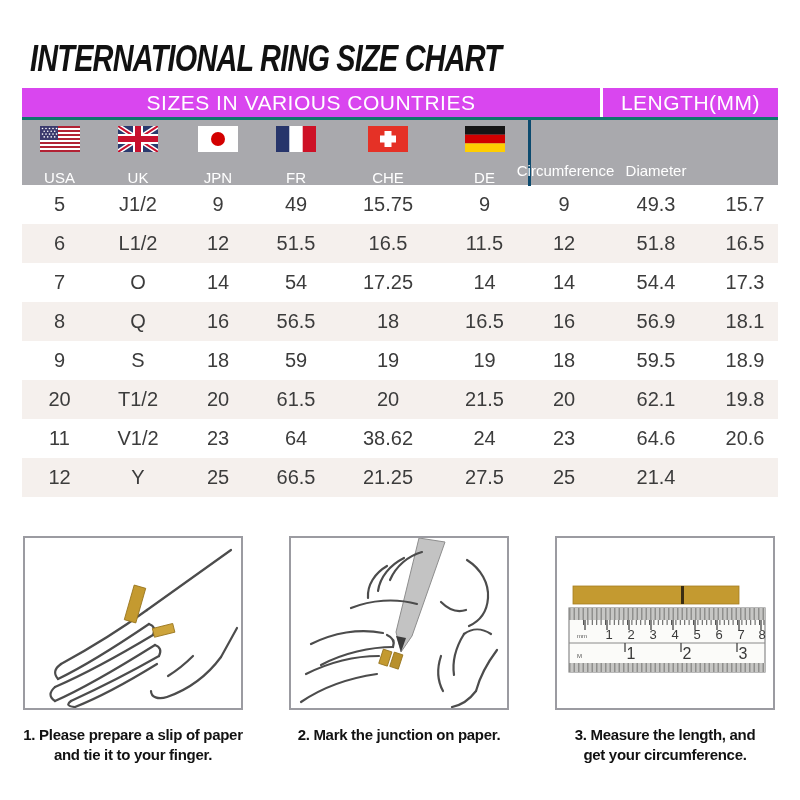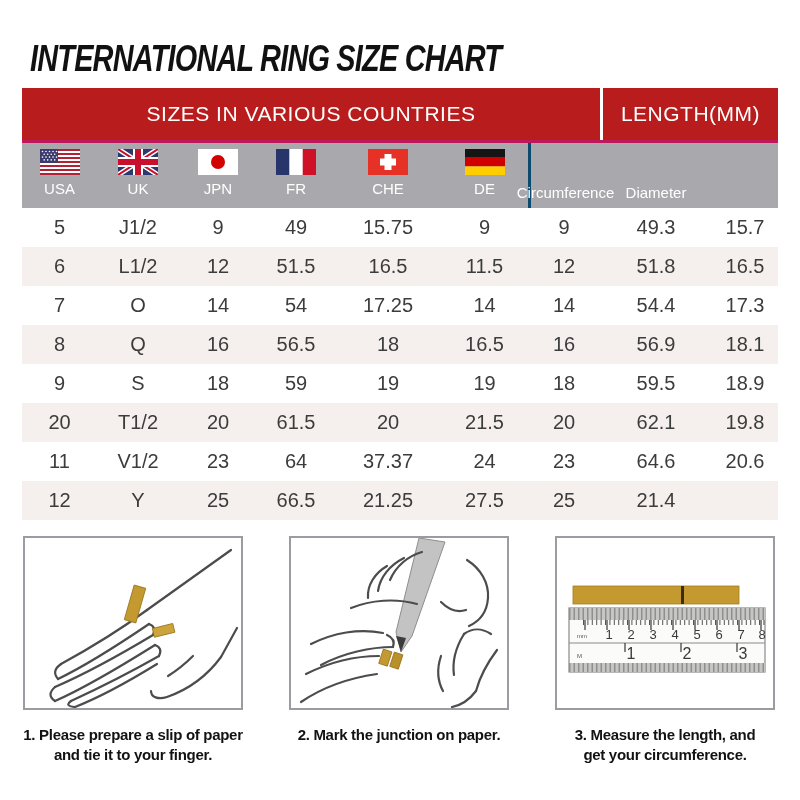--- a/index.html
+++ b/index.html
@@ -5,30 +5,30 @@
   html,body{margin:0;padding:0;background:#fff;}
   .page{position:relative;width:800px;height:800px;background:#fff;overflow:hidden;
         font-family:"Liberation Sans",sans-serif;color:#3c3c3c;}
   
   .title{position:absolute;left:30px;top:38px;margin:0;font-size:37px;font-weight:bold;
          font-style:italic;color:#111;letter-spacing:-1px;white-space:nowrap;
          transform:scaleX(0.78);transform-origin:left center;}
   
   .table{position:absolute;left:22px;top:88px;width:756px;}
   .grid9{display:grid;grid-template-columns:75px 82px 78px 78px 106px 87px 72px 112px 66px;}
-  .group-row{display:grid;grid-template-columns:578px 178px;height:55px;
-             background:#b91c1c;border-bottom:3px solid #be185d;box-sizing:border-box;}
+  .group-row{display:grid;grid-template-columns:578px 178px;height:32px;
+             background:#d946ef;border-bottom:3px solid #0f766e;box-sizing:border-box;}
   .group-cell{display:flex;align-items:center;justify-content:center;color:#fff;
               font-size:21px;letter-spacing:0.5px;}
   .group-cell.right{border-left:3px solid #fff;box-sizing:border-box;}
   .flag-row{background:#a9a9ad;height:65px;}
   .flag-cell{display:flex;flex-direction:column;align-items:center;justify-content:flex-start;
              padding-top:6px;box-sizing:border-box;}
   .flag-cell svg{display:block;width:40px;height:26px;}
-  .flag-label{color:#fff;font-size:15px;margin-top:5px;}
+  .flag-label{color:#fff;font-size:15px;margin-top:17px;}
   .len-cell{display:flex;align-items:flex-end;justify-content:center;color:#fff;
             font-size:15px;padding-bottom:7px;box-sizing:border-box;}
   .len-cell.first{border-left:3px solid #0c4a6e;}
   .tbody .tr{height:39px;align-items:center;text-align:center;font-size:20px;}
   .tbody .tr:nth-child(even){background:#f5f0ed;}
   .td{overflow:hidden;}
   
   .figures{position:absolute;left:0;top:536px;width:800px;}
   .figrow{display:flex;padding-left:23px;gap:46px;}
   figure{margin:0;width:220px;}
@@ -204,21 +204,21 @@
         <div class="td">21.5</div>
         <div class="td">20</div>
         <div class="td">62.1</div>
         <div class="td">19.8</div>
       </div>
       <div class="tr grid9">
         <div class="td">11</div>
         <div class="td">V1/2</div>
         <div class="td">23</div>
         <div class="td">64</div>
-        <div class="td">37.37</div>
+        <div class="td">38.62</div>
         <div class="td">24</div>
         <div class="td">23</div>
         <div class="td">64.6</div>
         <div class="td">20.6</div>
       </div>
       <div class="tr grid9">
         <div class="td">12</div>
         <div class="td">Y</div>
         <div class="td">25</div>
         <div class="td">66.5</div>

